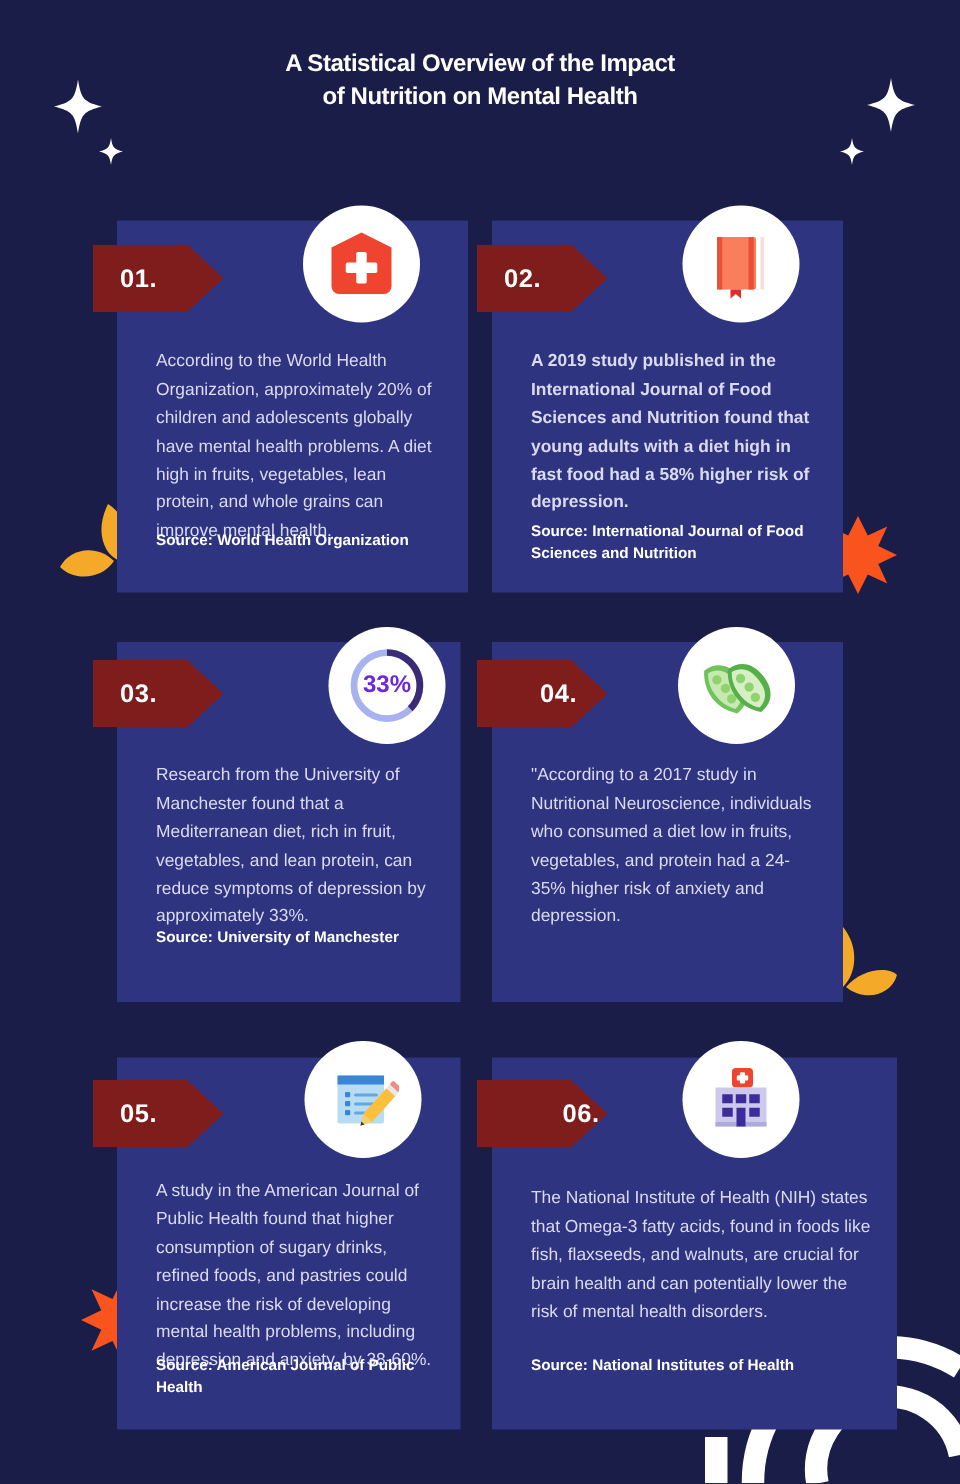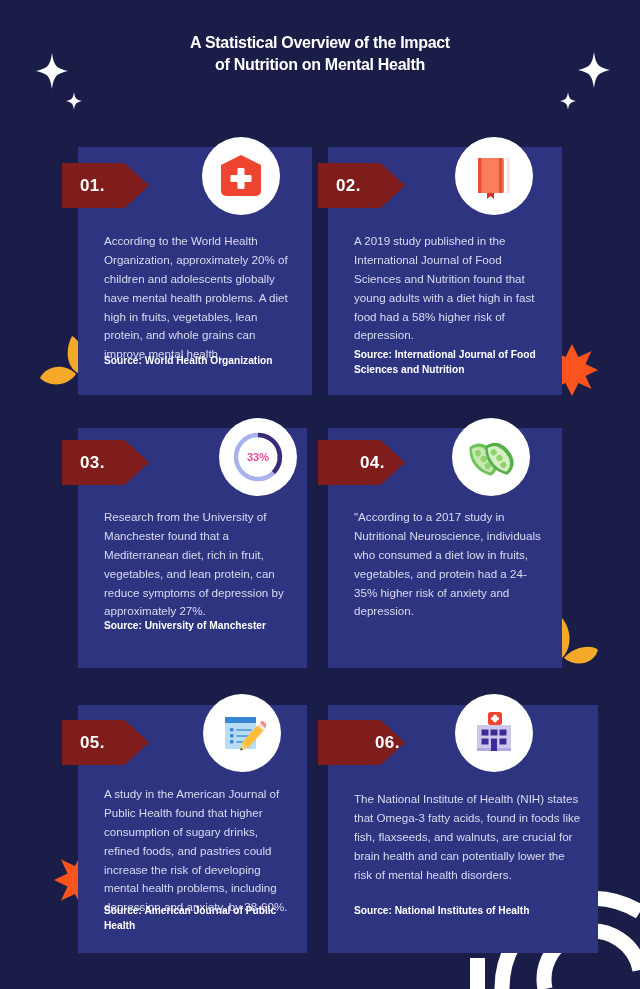--- a/index.html
+++ b/index.html
@@ -165,53 +165,53 @@
     <span>
       <svg width="48" height="48" viewBox="0 0 48 48">
         <path d="M24 3 L44 13 L44 39 A5 5 0 0 1 39 44 L9 44 A5 5 0 0 1 4 39 L4 13 Z" fill="#ef4430"></path>
         <rect x="20.5" y="16" width="7" height="21" rx="1.2" fill="#ffffff"></rect>
         <rect x="13.5" y="23" width="21" height="7" rx="1.2" fill="#ffffff"></rect>
       </svg>
     </span>
   </div>
 
   <div class="card" style="left:328px; top:147px; width:234px; height:248px;">
-    <div class="card-body" style="top:85px;">A 2019 study published in the International Journal of Food Sciences and Nutrition found that young adults with a diet high in fast food had a 58% higher risk of depression.</div>
+    <div class="card-body" style="top:85px;font-weight:bold;">A 2019 study published in the International Journal of Food Sciences and Nutrition found that young adults with a diet high in fast food had a 58% higher risk of depression.</div>
     <div class="card-source" style="top:200px;">Source: International Journal of Food Sciences and Nutrition</div>
   </div>
   <div class="badge" style="left:318px; top:163px;">
     <span>02.</span>
   </div>
   <div class="icon-circle" style="left:455px; top:137px;">
     <span>
       <svg width="48" height="48" viewBox="0 0 48 48">
         <rect x="8" y="6" width="26" height="35" rx="1.5" fill="#fb7e5c"></rect>
         <rect x="8" y="6" width="3.5" height="35" fill="#e8503a"></rect>
         <rect x="29" y="6" width="3.5" height="35" fill="#e8503a"></rect>
         <rect x="34" y="6" width="3" height="35" fill="#ffffff"></rect>
         <rect x="37" y="6" width="2.5" height="35" fill="#f5dfd6"></rect>
         <path d="M17 41 L24 41 L24 47 L20.5 44 L17 47 Z" fill="#e02b2b"></path>
       </svg>
     </span>
   </div>
 
   <div class="card" style="left:78px; top:428px; width:229px; height:240px;">
-    <div class="card-body" style="top:80px;">Research from the University of Manchester found that a Mediterranean diet, rich in fruit, vegetables, and lean protein, can reduce symptoms of depression by approximately 27%.</div>
+    <div class="card-body" style="top:80px;">Research from the University of Manchester found that a Mediterranean diet, rich in fruit, vegetables, and lean protein, can reduce symptoms of depression by approximately 33%.</div>
     <div class="card-source" style="top:190px;">Source: University of Manchester</div>
   </div>
   <div class="badge" style="left:62px; top:440px;">
     <span>03.</span>
   </div>
   <div class="icon-circle" style="left:219px; top:418px;">
     <span style="position:relative; display:block; width:56px; height:56px;">
       <svg width="56" height="56" viewBox="0 0 56 56">
         <circle cx="28" cy="28" r="22" fill="none" stroke="#a8b2ef" stroke-width="4.5"></circle>
         <path d="M28 6 A22 22 0 0 1 43.5 43.5" fill="none" stroke="#3b2a75" stroke-width="4.5"></path>
       </svg>
-      <span style="position:absolute; left:0; top:0; width:56px; height:56px; display:flex; align-items:center; justify-content:center; font-size:11px; font-weight:bold; color:#ec4899;">33%</span>
+      <span style="position:absolute; left:0; top:0; width:56px; height:56px; display:flex; align-items:center; justify-content:center; font-size:16px; font-weight:bold; color:#6d28d9;">33%</span>
     </span>
   </div>
 
   <div class="card" style="left:328px; top:428px; width:234px; height:240px;">
     <div class="card-body" style="top:80px;">"According to a 2017 study in Nutritional Neuroscience, individuals who consumed a diet low in fruits, vegetables, and protein had a 24-35% higher risk of anxiety and depression.</div>
   </div>
   <div class="badge" style="left:318px; top:440px;padding-left:24px;">
     <span>04.</span>
   </div>
   <div class="icon-circle" style="left:452px; top:418px;">

